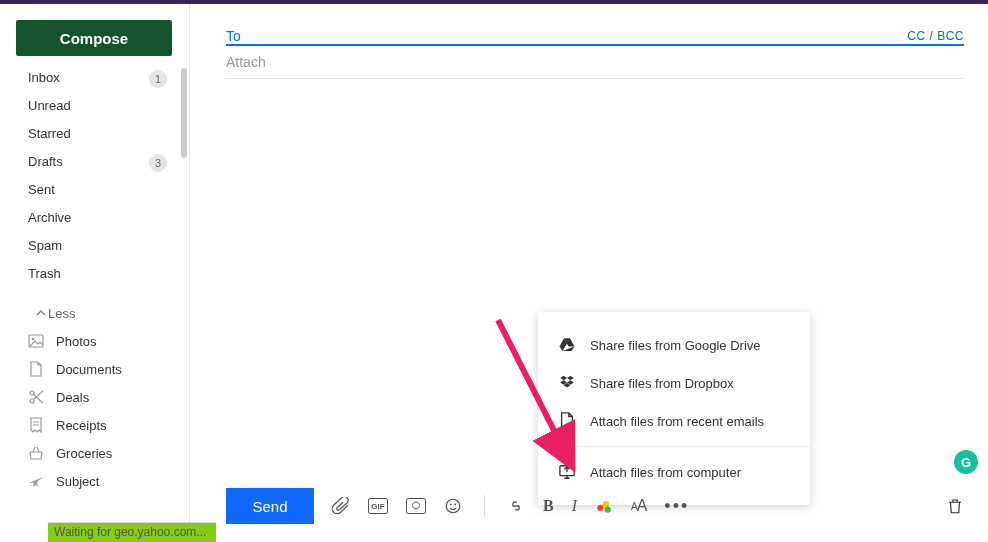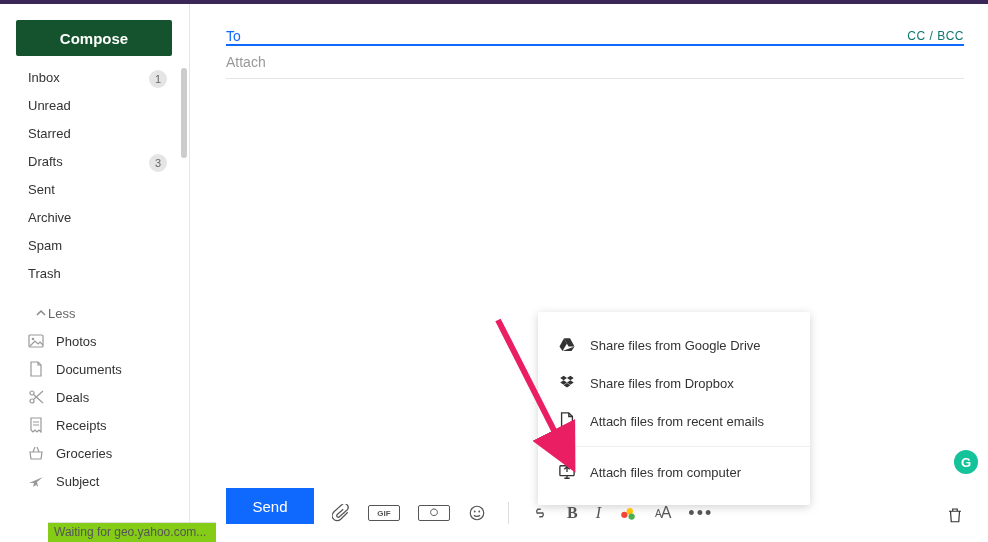--- a/index.html
+++ b/index.html
@@ -20,41 +20,41 @@
   .scroll-track { position: absolute; top: 64px; right: 0; width: 10px; height: 470px; }
   .scroll-thumb { position: absolute; top: 0; right: 2px; width: 6px; height: 90px; background: #ccc; border-radius: 3px; }
 
   .main { flex: 1; position: relative; padding: 24px 24px 0 36px; }
   .to-row { display: flex; align-items: center; border-bottom: 2px solid #0f69ff; margin-bottom: 8px; }
   .to-label { color: #0f69ff; font-size: 14px; }
   .spacer { flex: 1; }
   .ccbcc { color: #0f766e; font-size: 12px; letter-spacing: .5px; cursor: pointer; }
   .subject-row { border-bottom: 1px solid #e5e5e5; padding-bottom: 8px; color: #999; font-size: 14px; margin-bottom: 4px; }
 
-  .toolbar { position: absolute; left: 36px; right: 24px; bottom: 18px; display: flex; align-items: flex-end; gap: 18px; }
+  .toolbar { position: absolute; left: 36px; right: 24px; bottom: 18px; display: flex; align-items: center; gap: 18px; }
   .send-btn { background: #0f69ff; color: #fff; border: none; width: 88px; height: 36px; font-size: 15px; cursor: pointer; }
   .tool-icons { display: flex; align-items: center; gap: 18px; color: #555; }
   .tool-icons svg, .tool-icons .icon { width: 18px; height: 18px; }
   .divider { width: 1px; height: 22px; background: #ddd; margin: 0 4px; }
   .icon-btn { cursor: pointer; color: #555; display: inline-flex; align-items: center; justify-content: center; }
   .more-dots { font-size: 18px; letter-spacing: 2px; color: #555; }
   .trash-right { margin-left: auto; }
 
   .attach-menu { position: absolute; left: 348px; top: 308px; width: 272px; background: #fff; box-shadow: 0 2px 10px rgba(0,0,0,.18); border-radius: 2px; padding: 14px 0; }
   .attach-item { display: flex; align-items: center; gap: 14px; padding: 10px 20px; font-size: 13px; color: #333; cursor: pointer; }
   .attach-sep { height: 1px; background: #eee; margin: 6px 0; }
   .attach-icon { width: 18px; height: 18px; display: inline-flex; align-items: center; justify-content: center; }
 
   .arrow { position: absolute; left: 302px; top: 310px; pointer-events: none; }
 
   .grammarly { position: absolute; right: 10px; bottom: 68px; width: 24px; height: 24px; border-radius: 50%; background: #15c39a; color: #fff; display: flex; align-items: center; justify-content: center; font-weight: 700; font-size: 13px; }
 
   .statusbar { position: absolute; left: 0; bottom: 0; height: 20px; background: #84cc16; border-top: 1px solid #ddd; font-size: 12px; color: #555; padding: 2px 6px; width: 168px; margin-left: 48px; }
 
-  .gif-box, .stationery-box { border: 1.5px solid #555; border-radius: 2px; width: 32px; height: 16px; display: inline-flex; align-items: center; justify-content: center; font-size: 8px; font-weight: 700; color: #555; }
+  .gif-box, .stationery-box { border: 1.5px solid #555; border-radius: 2px; width: 20px; height: 16px; display: inline-flex; align-items: center; justify-content: center; font-size: 8px; font-weight: 700; color: #555; }
   .stationery-box svg { width: 10px; height: 10px; }
 </style>
 </head>
 <body>
 
 <div class="topbar"></div>
 <div class="app">
   <div class="sidebar">
     <div class="compose-wrap">
       <button class="compose-btn">Compose</button>

